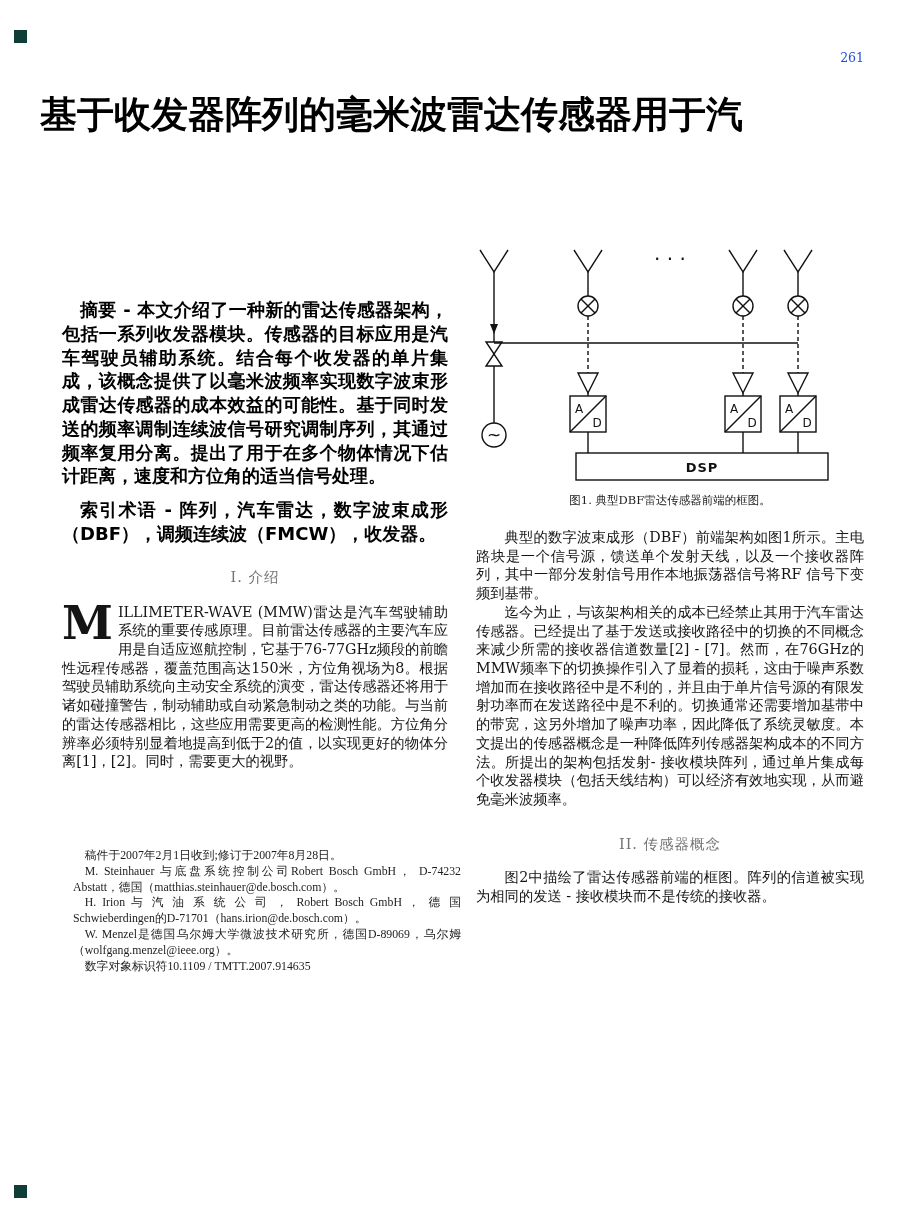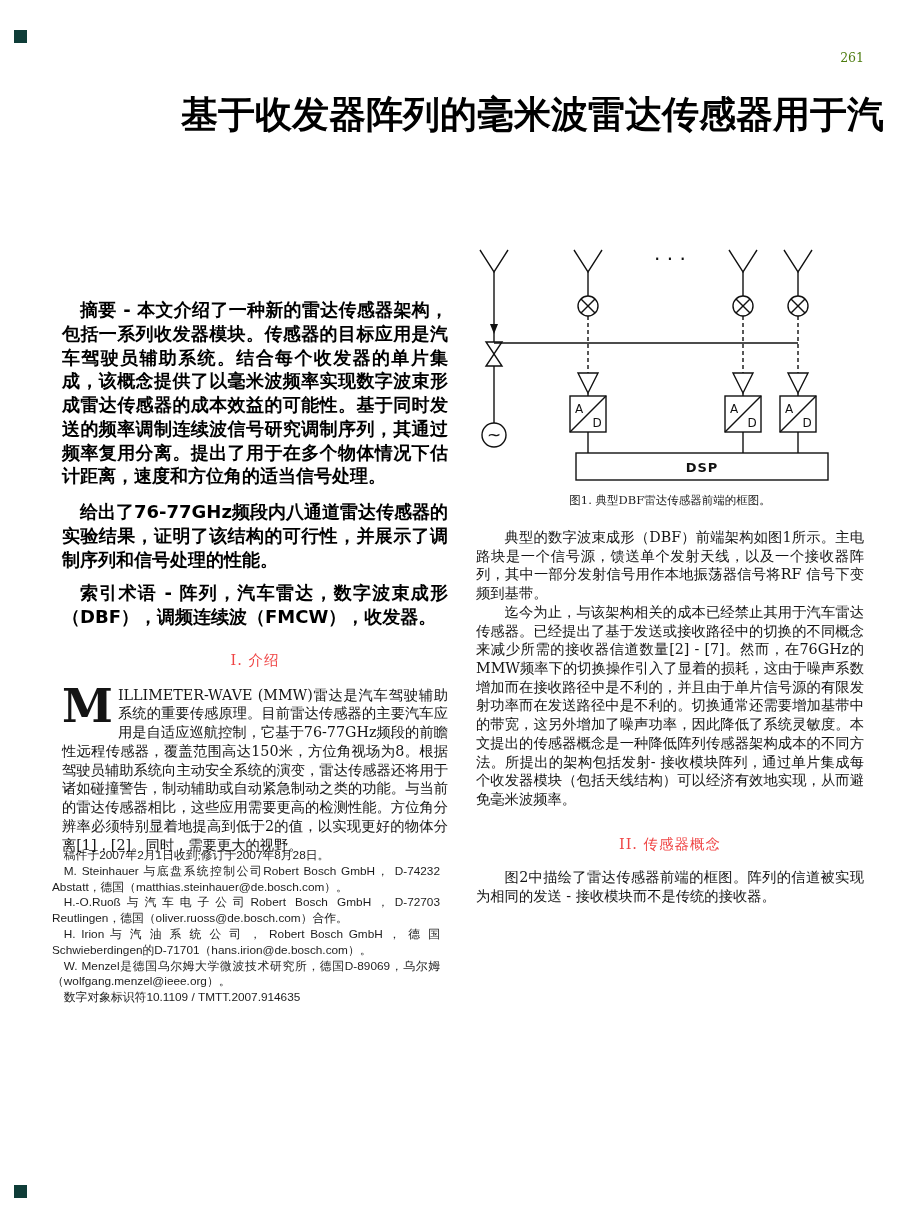--- a/index.html
+++ b/index.html
@@ -13,26 +13,26 @@
     font-family:"DejaVu Serif", serif;
   }
   .corner-marker{
     position:absolute;left:14px;width:13px;height:13px;
     background:#0f3d38;
   }
   .corner-marker.top{top:30px;}
   .corner-marker.bottom{top:1185px;}
   .page-number{
     position:absolute;top:50px;right:60px;
-    font-size:12.5px;color:#4d7c0f;
+    font-size:12.5px;color:#1d4ed8;
     font-family:"DejaVu Serif", serif;
   }
   .title{
     position:absolute;top:90px;left:40px;right:40px;
-    text-align:right;
+    text-align:left;
     font-family:"DejaVu Serif", serif;
     font-weight:700;
     font-size:37px;
     line-height:1.3;
     color:#000;
   }
   .authors{
     position:absolute;top:197px;left:60px;right:60px;
     text-align:center;
     font-family:"DejaVu Sans Mono", monospace;
@@ -43,22 +43,22 @@
   .col-left{
     position:absolute;left:62px;top:286px;width:386px;
   }
   .col-right-fig{
     position:absolute;left:476px;top:246px;width:388px;
   }
   .col-right-text{
     position:absolute;left:476px;top:528px;width:388px;
   }
   .footnote{
-    position:absolute;left:52px;top:848px;width:388px;
-    font-family:Liberation Sans, sans-serif;
+    position:absolute;left:73px;top:848px;width:388px;
+    font-family:Liberation Serif, serif;
     font-size:11.8px;line-height:1.34;color:#1c1c1c;
     text-align:justify;
   }
   .footnote p{margin:0;text-indent:1em;}
   .abstract{
     margin:12px 0 3px 0;
     font-family:"DejaVu Sans", sans-serif;
     font-weight:700;
     font-size:18px;
     line-height:1.32;
@@ -67,21 +67,21 @@
     color:#000;
   }
   .abstract.index-terms{margin-top:10px;}
   .section-heading{
     margin:22px 0 16px 0;
     text-align:center;
     font-family:"DejaVu Serif", serif;
     font-weight:400;
     font-size:14.5px;
     letter-spacing:1px;
-    color:#ef4444;
+    color:#737373;
   }
   .body-p{
     margin:0;
     font-size:14.3px;
     line-height:1.31;
     text-align:justify;
     color:#141414;
   }
   .body-p.indent{text-indent:2em;}
   .dropcap{
@@ -113,32 +113,30 @@
 
   <div class="page-number">261</div>
 
   <div class="title">
     <div>基于收发器阵列的毫米波雷达传感器用于汽</div>
   </div>
 
 
   <div class="col-left">
     <p class="abstract">摘要 - 本文介绍了一种新的雷达传感器架构，包括一系列收发器模块。传感器的目标应用是汽车驾驶员辅助系统。结合每个收发器的单片集成，该概念提供了以毫米波频率实现数字波束形成雷达传感器的成本效益的可能性。基于同时发送的频率调制连续波信号研究调制序列，其通过频率复用分离。提出了用于在多个物体情况下估计距离，速度和方位角的适当信号处理。</p>
-    <p class="abstract">给出了76-77GHz频段内八通道雷达传感器的实验结果，证明了该结构的可行性，并展示了调制序列和信号处理的性能。</p>
     <p class="abstract index-terms">索引术语 - 阵列，汽车雷达，数字波束成形（DBF），调频连续波（FMCW），收发器。</p>
 
     <h3 class="section-heading">I. 介绍</h3>
 
     <p class="body-p"><span class="dropcap">M</span><span>ILLIMETER-WAVE (MMW)雷达是汽车驾驶辅助系统的重要传感原理。目前雷达传感器的主要汽车应用是自适应巡航控制，它基于76-77GHz频段的前瞻性远程传感器，覆盖范围高达150米，方位角视场为8。根据驾驶员辅助系统向主动安全系统的演变，雷达传感器还将用于诸如碰撞警告，制动辅助或自动紧急制动之类的功能。与当前的雷达传感器相比，这些应用需要更高的检测性能。方位角分辨率必须特别显着地提高到低于2的值，以实现更好的物体分离[1]，[2]。同时，需要更大的视野。</span></p>
   </div>
 
   <div class="footnote">
     <p>稿件于2007年2月1日收到;修订于2007年8月28日。</p>
     <p>M. Steinhauer 与底盘系统控制公司Robert Bosch GmbH， D-74232 Abstatt，德国（matthias.steinhauer@de.bosch.com）。</p>
-    <p>H.-O.Ruoß与汽车电子公司Robert Bosch GmbH，D-72703 Reutlingen，德国（oliver.ruoss@de.bosch.com）合作。</p>
     <p>H. Irion 与 汽 油 系 统 公 司 ， Robert Bosch GmbH ， 德 国 Schwieberdingen的D-71701（hans.irion@de.bosch.com）。</p>
     <p>W. Menzel是德国乌尔姆大学微波技术研究所，德国D-89069，乌尔姆（wolfgang.menzel@ieee.org）。</p>
     <p>数字对象标识符10.1109 / TMTT.2007.914635</p>
   </div>
 
   <div class="col-right-fig">
     <figure>
       <svg class="fig-svg" viewBox="0 0 388 238" width="388" height="238" xmlns="http://www.w3.org/2000/svg">
         <g stroke="#111" stroke-width="1.4" fill="none">
 

